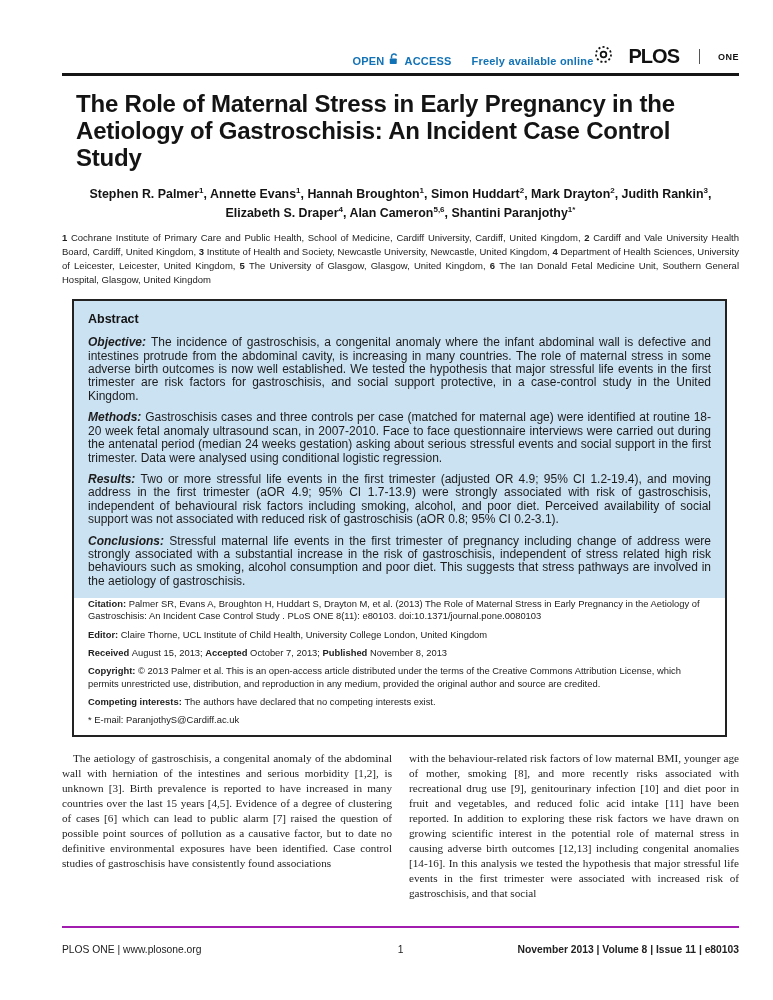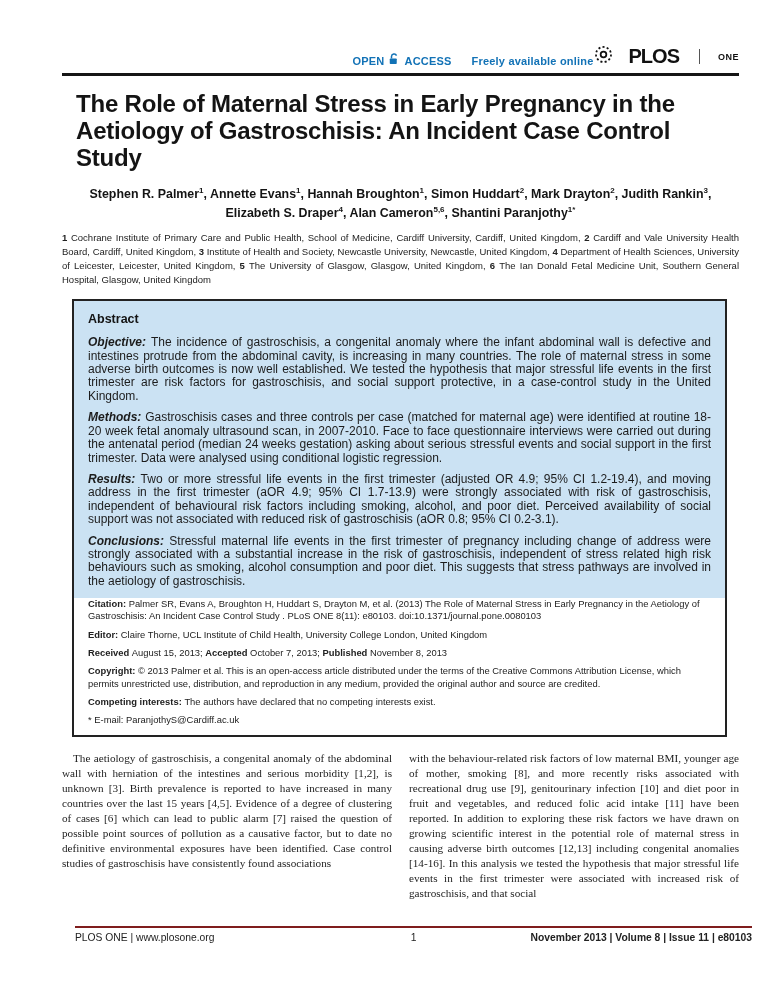--- a/index.html
+++ b/index.html
@@ -32,22 +32,22 @@
   .meta-white{padding:0 14px 2px;background:#fff;}
   .meta-p{font-size:9.4px;line-height:12.3px;margin:0 0 6px;color:#222;}
   .meta-p b{font-weight:bold;}
   
   .columns{display:flex;gap:17px;margin-top:14px;}
   .col{flex:1;font-size:11.2px;line-height:15px;text-align:justify;color:#1c1c1c;}
   .intro-heading{font-size:14.5px;font-weight:bold;margin:0 0 11px;color:#141414;}
   .indent{text-indent:11px;margin:0;}
   .col p{margin:0;font-family:Liberation Serif, serif;}
   
-  .page-footer{position:absolute;top:926px;left:62px;width:677px;border-top:2px solid #7f1d1d;padding-top:4px;
-    display:grid;grid-template-columns:1fr auto 1fr;font-size:10.3px;color:#222;margin-left:13px;}
+  .page-footer{position:absolute;top:926px;left:62px;width:677px;border-top:2px solid #a21caf;padding-top:16px;
+    display:grid;grid-template-columns:1fr auto 1fr;font-size:10.3px;color:#222;}
   .page-footer .f-left{text-align:left;}
   .page-footer .f-mid{text-align:center;}
   .page-footer .f-right{text-align:right;font-weight:bold;}
 </style>
 </head>
 <body>
 
 <div class="page">
 
   <div class="topbar">

